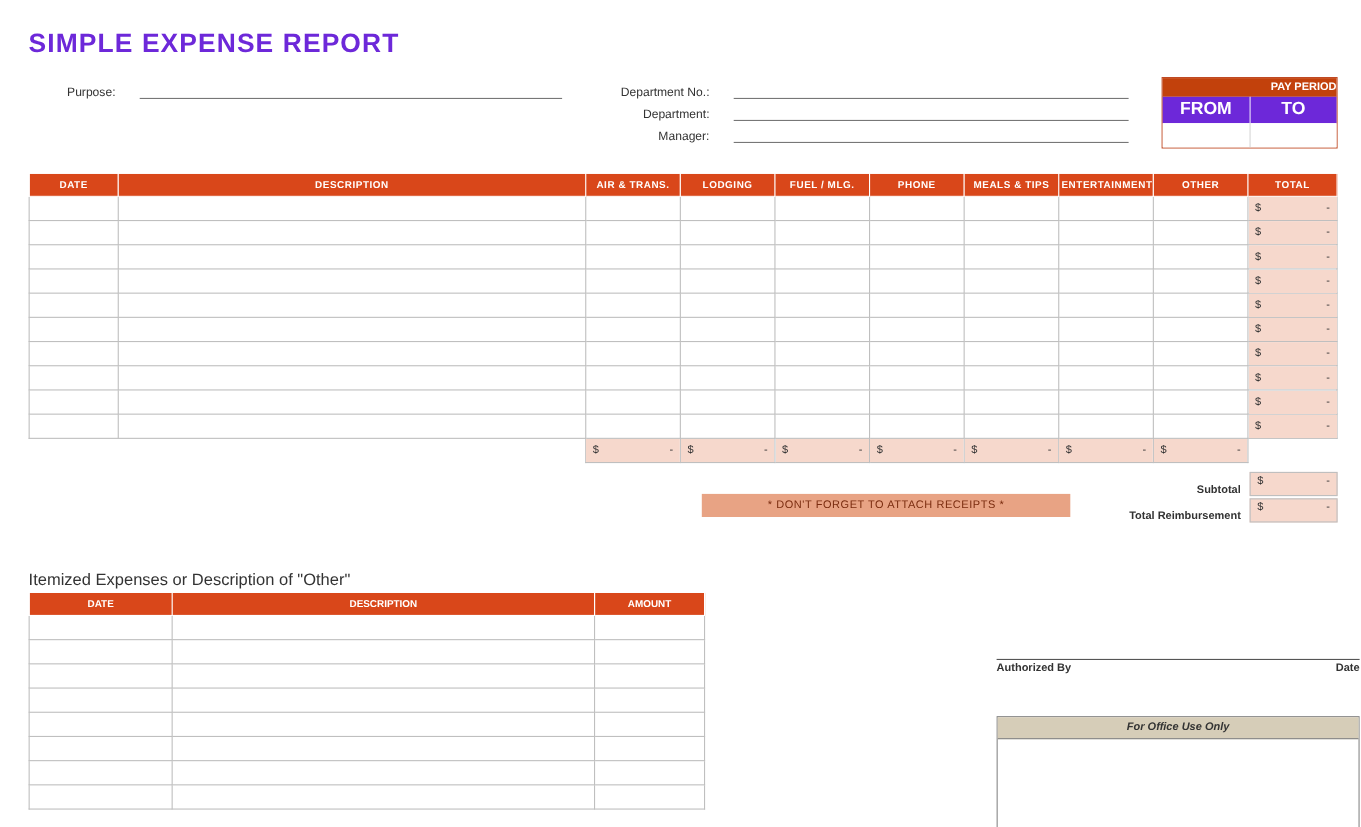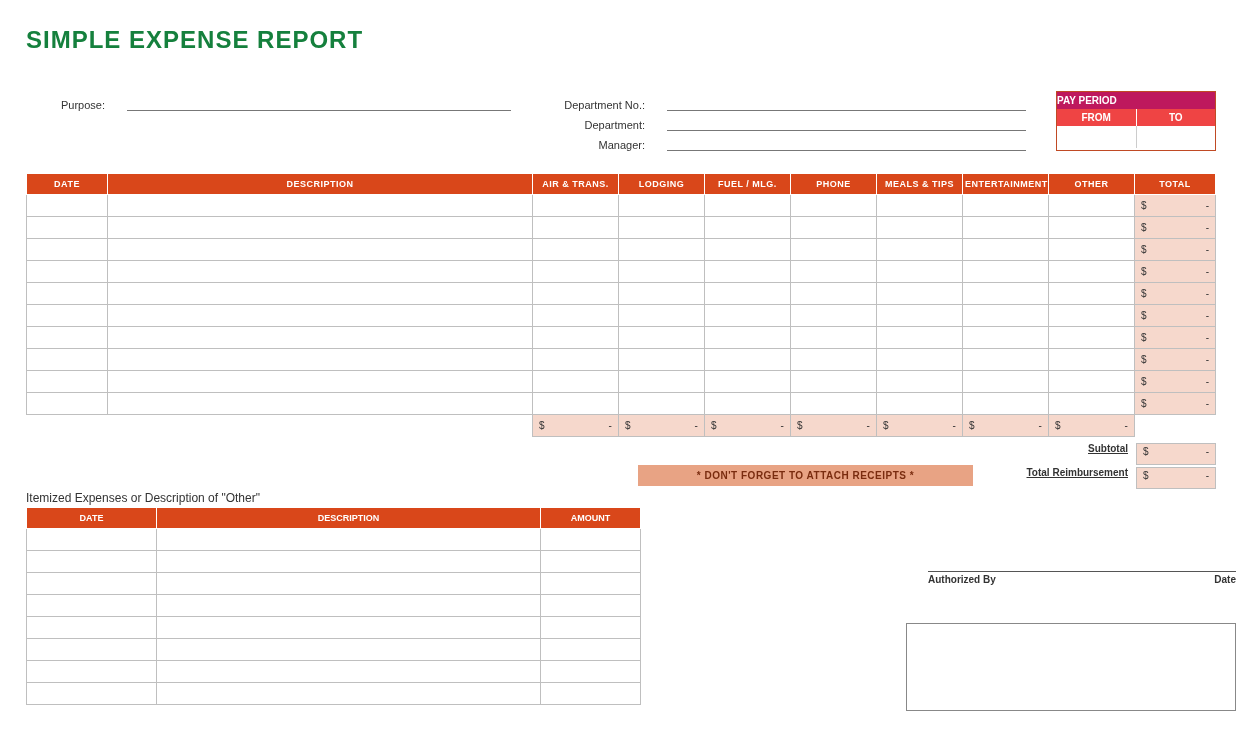--- a/index.html
+++ b/index.html
@@ -7,23 +7,23 @@
     font-family: "Century Gothic", "Avant Garde", Arial, sans-serif;
     font-size: 11px;
     color: #333;
     background: #fff;
     padding: 18px;
     width: 1237px;
   }
   .title {
     font-size: 24px;
     font-weight: bold;
-    color: #15803d;
+    color: #6d28d9;
     letter-spacing: 1px;
-    margin-bottom: 37px;
+    margin-bottom: 16px;
   }
   .header-zone {
     display: flex;
     width: 1190px;
   }
   .info-col {
     flex: 0 0 515px;
   }
   .info-row {
     display: flex;
@@ -42,35 +42,35 @@
     border-bottom: 1px solid #777;
     height: 18px;
     margin-right: 30px;
   }
   .pay-period-box {
     margin-left: auto;
     width: 160px;
     border: 1px solid #c04a24;
   }
   .pp-head {
-    background: #be185d;
+    background: #c2410c;
     color: #fff;
     font-weight: bold;
-    text-align: left;
+    text-align: right;
     font-size: 10px;
     padding: 3px 0;
   }
   .pp-row { display: flex; }
   .pp-cell-h {
     flex: 1;
-    background: #ef4444;
+    background: #6d28d9;
     color: #fff;
     font-weight: bold;
     text-align: center;
-    font-size: 10px;
+    font-size: 16px;
     padding: 3px 0;
     border-right: 1px solid #fff;
   }
   .pp-cell-h:last-child { border-right: none; }
   .pp-cell {
     flex: 1;
     height: 22px;
     border-right: 1px solid #ccc;
     background: #fff;
   }
@@ -119,35 +119,34 @@
     margin-top: 6px;
     position: relative;
   }
   .receipts-banner {
     position: absolute;
     left: 612px;
     top: 22px;
     width: 335px;
     background: #e8a384;
     color: #7a2c0f;
-    font-weight: bold;
+    font-weight: normal;
     font-size: 10px;
     text-align: center;
     padding: 5px 0;
     letter-spacing: 0.5px;
   }
   .summary-lines {
     margin-left: auto;
     width: 250px;
   }
   .sum-line {
     display: flex;
     height: 24px;
-    align-items: flex-start;
-    text-decoration: underline;
+    align-items: flex-end;
   }
   .sum-label {
     flex: 1;
     text-align: right;
     font-weight: bold;
     font-size: 10px;
     padding-right: 8px;
   }
   .sum-val {
     width: 80px;
@@ -155,21 +154,22 @@
     border: 1px solid #bfbfbf;
     background: #f6d8cc;
     padding: 2px 6px;
     font-size: 10px;
   }
   .sum-val.noborder { border: none; background: transparent; }
   .sum-val .cur { float: left; }
   .sum-val .val { float: right; }
 
   .itemized-caption {
-    font-size: 12px;
+    font-size: 15px;
+    margin-top: 44px;
     margin-bottom: 2px;
   }
   table.itemized {
     border-collapse: collapse;
     width: 615px;
     table-layout: fixed;
   }
   table.itemized th {
     background: #d9471a;
     color: #fff;
@@ -189,21 +189,20 @@
     left: 880px;
     top: 80px;
     width: 330px;
   }
   .sign-line {
     border-top: 1px solid #555;
     display: flex;
     font-weight: bold;
     font-size: 10px;
     padding-top: 2px;
-    margin-left: 22px;
   }
   .sign-line .auth { flex: 1; }
   .office-box {
     margin-top: 38px;
     border: 1px solid #888;
     width: 330px;
   }
   .office-head {
     background: #d6cdb8;
     font-style: italic;
@@ -549,16 +548,17 @@
         </tr>
       </tbody>
   </table>
 
   <div class="sign-zone">
     <div class="sign-line">
       <span class="auth">Authorized By</span>
       <span>Date</span>
     </div>
     <div class="office-box">
+      <div class="office-head">For Office Use Only</div>
       <div class="office-body"></div>
     </div>
   </div>
 </div>
 
 </body></html>

